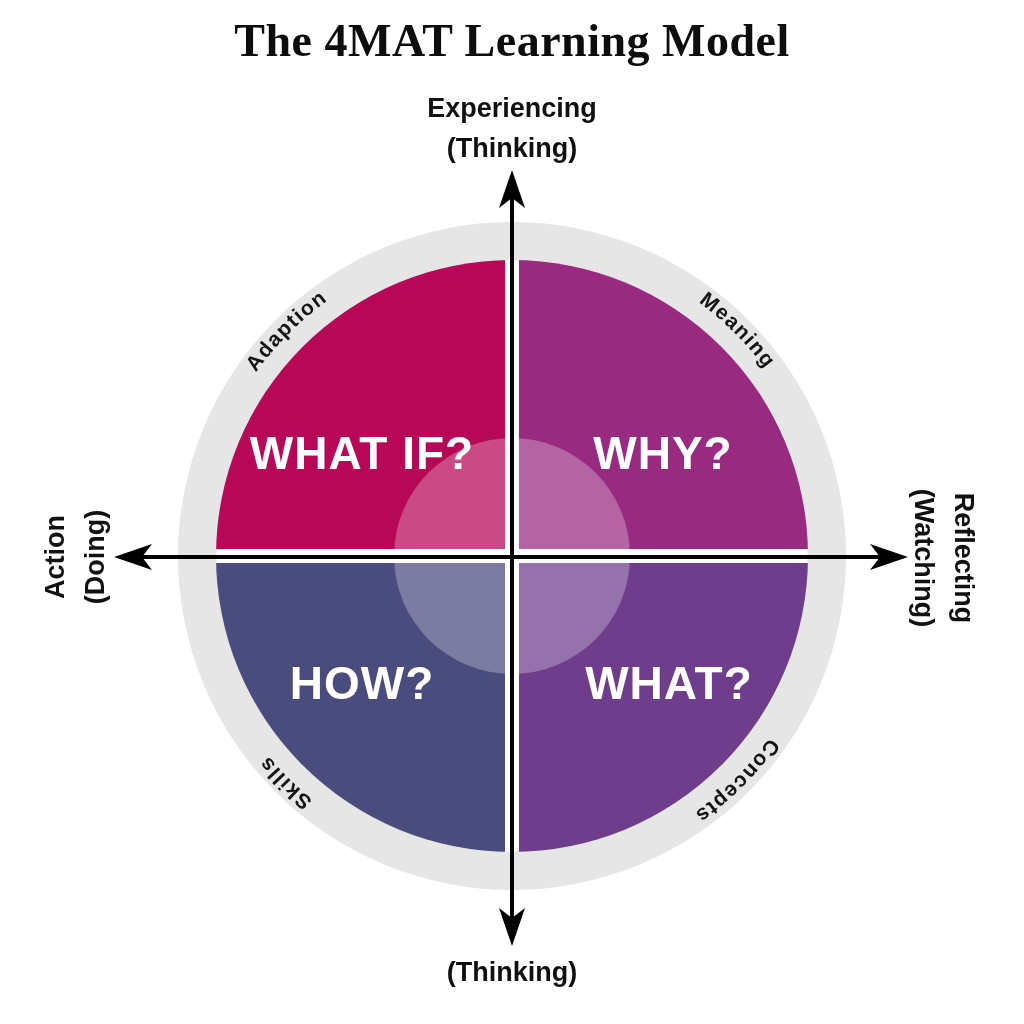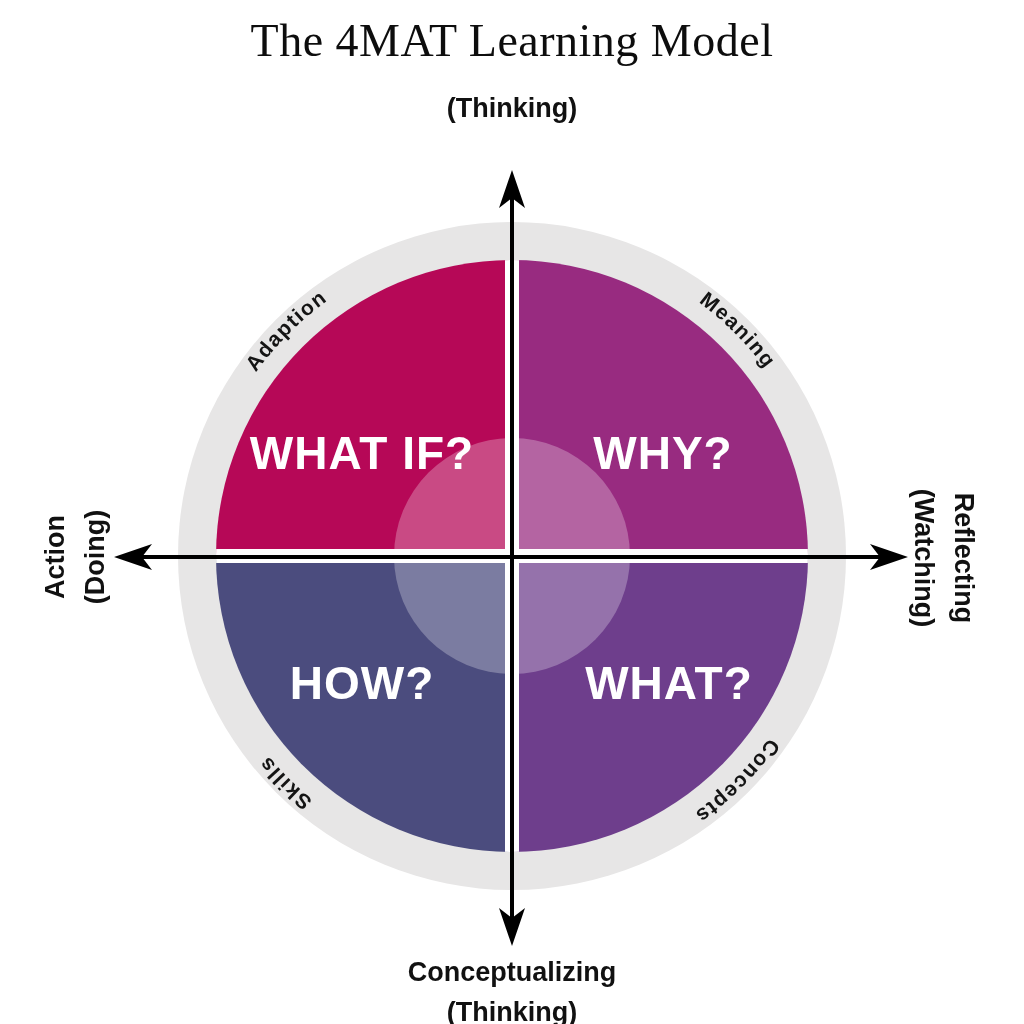--- a/index.html
+++ b/index.html
@@ -9,21 +9,21 @@
     background:#ffffff;
     overflow:hidden;
     font-family:"Liberation Sans", sans-serif;
   }
   .title{
     position:absolute;
     top:14px;left:0;width:1024px;
     text-align:center;
     font-family:"Liberation Serif", serif;
     font-size:46px;
-    font-weight:400;
+    font-weight:700;
     color:#0d0d0d;
     letter-spacing:0.5px;
   }
   .axis-label{
     position:absolute;
     text-align:center;
     font-size:27px;
     font-weight:700;
     color:#111111;
     line-height:40px;
@@ -60,25 +60,25 @@
   }
 </style>
 </head>
 <body>
 
 <div class="stage">
 
   <div class="title">The 4MAT Learning Model</div>
 
   <div class="axis-label axis-top">
+    <div>Experiencing</div>
     <div>(Thinking)</div>
   </div>
 
   <div class="axis-label axis-bottom">
-    <div>Conceptualizing</div>
     <div>(Thinking)</div>
   </div>
 
   <div class="axis-label axis-side axis-left">
     <div>Action</div>
     <div>(Doing)</div>
   </div>
 
   <div class="axis-label axis-side axis-right">
     <div>Reflecting</div>

